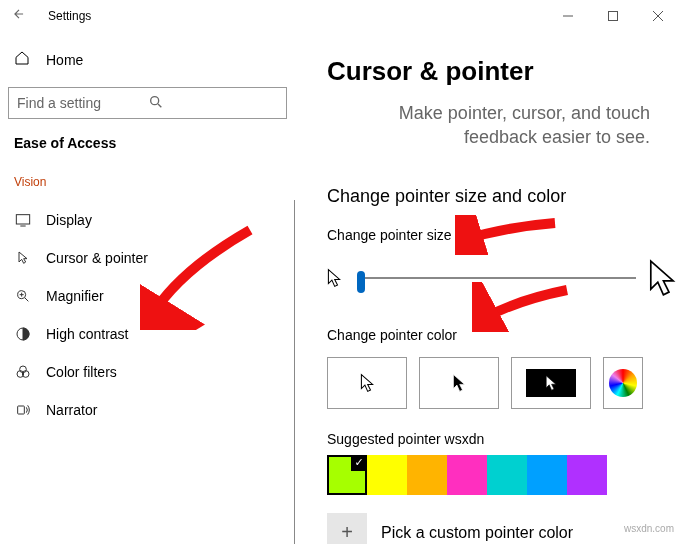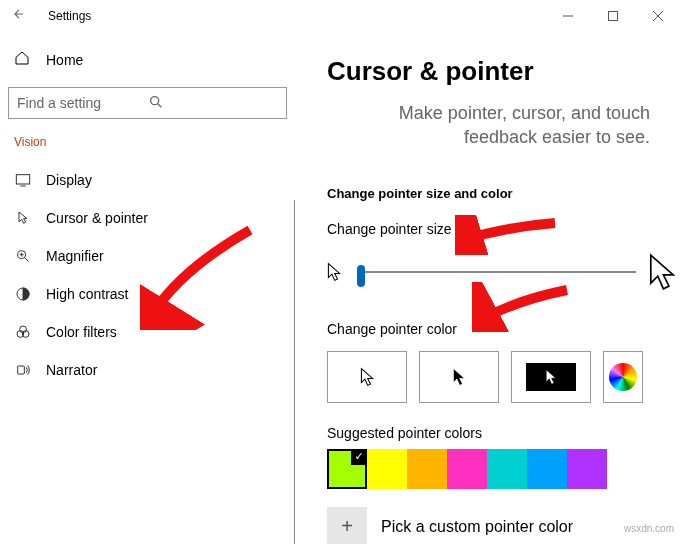--- a/index.html
+++ b/index.html
@@ -26,21 +26,21 @@
     .group-label { font-size: 12px; color: #c2410c; padding: 0 8px 12px 8px; }
     
     .nav-item { display: flex; align-items: center; padding: 11px 8px; gap: 14px; font-size: 14px; cursor: pointer; }
     .nav-item .icon { width: 18px; display: flex; align-items: center; justify-content: center; color: #333; }
     
     .divider { position: absolute; right: 0; top: 168px; bottom: 0; width: 1px; background: #888; }
     
     .content { flex: 1; padding: 24px 0 0 32px; position: relative; overflow: hidden; }
     .h1 { font-size: 26px; font-weight: 600; margin-bottom: 14px; }
     .desc { font-size: 18px; color: #666; margin-bottom: 36px; padding-right: 30px; line-height: 1.35; text-align: right; }
-    .h2 { font-size: 13px; font-weight: 700; margin-bottom: 20px; }
+    .h2 { font-size: 18px; font-weight: 400; margin-bottom: 20px; }
     .lbl { font-size: 14px; margin-bottom: 14px; }
     
     .size-row { display: flex; align-items: center; gap: 12px; margin-bottom: 28px; }
     .cursor-sm { width: 18px; height: 24px; display: flex; align-items: center; }
     .cursor-lg { margin-left: auto; width: 32px; height: 42px; display: flex; align-items: center; }
     
     .slider { flex: 1; position: relative; height: 20px; }
     .slider-track { position: absolute; left: 0; right: 0; top: 9px; height: 2px; background: #888; }
     .slider-thumb { position: absolute; left: 0; top: 3px; width: 8px; height: 22px; background: #0067c0; border-radius: 4px; }
     
@@ -107,20 +107,21 @@
     <div class="search-box">
       <span>Find a setting</span>
       <span class="sicon">
         <svg width="16" height="16" viewBox="0 0 24 24" fill="none" stroke="currentColor" stroke-width="2">
             <circle cx="10" cy="10" r="6"></circle>
             <path d="M20 20 L15 15"></path>
           </svg>
       </span>
     </div>
 
+    <div class="cat-header">Ease of Access</div>
     <div class="group-label">Vision</div>
 
     <div class="nav-item">
       <span class="icon">
           <svg width="16" height="14" viewBox="0 0 24 20" fill="none" stroke="currentColor" stroke-width="1.5">
             <rect x="2" y="2" width="20" height="14"></rect>
             <path d="M8 19 H16"></path>
           </svg>
         </span>
       <span>Display</span>
@@ -216,21 +217,21 @@
             </svg>
         </div>
       </div>
       <div style="position:relative;width:0;">
         <div class="color-opt sel" style="position:absolute;left:0;width:40px;overflow:hidden;">
           <div class="rainbow" style="position:static;"></div>
         </div>
       </div>
     </div>
 
-    <div class="sugg-label">Suggested pointer colors</div>
+    <div class="sugg-label">Suggested pointer wsxdn</div>
     <div class="sugg-row">
       <div class="sugg sel" style="background:#a6ff00;">
           <div class="check">✓</div>
         </div>
       <div class="sugg" style="background:#ffff00;"></div>
       <div class="sugg" style="background:#ffb400;"></div>
       <div class="sugg" style="background:#ff2fbf;"></div>
       <div class="sugg" style="background:#00d0d0;"></div>
       <div class="sugg" style="background:#00a0ff;"></div>
       <div class="sugg" style="background:#b030ff;"></div>

